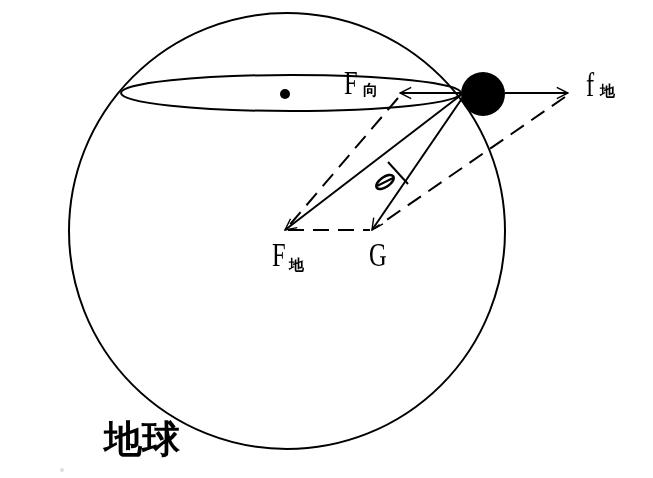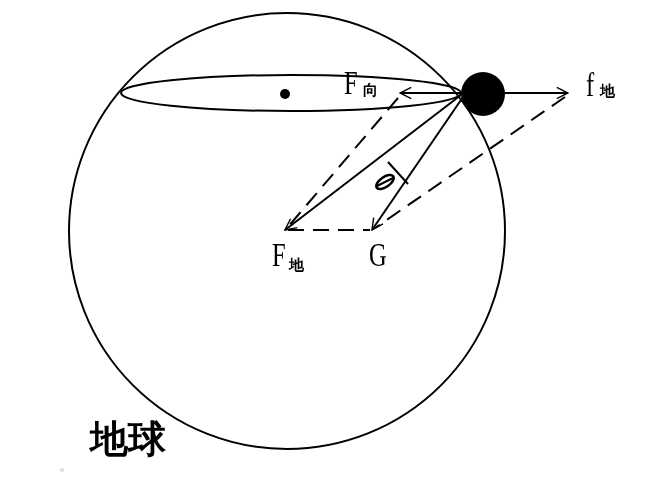--- a/index.html
+++ b/index.html
@@ -63,14 +63,14 @@
 
   <div class="lbl" style="left:272px; top:238px;">
     <span class="main">F</span>
     <span class="sub" style="left:17px; top:20px;">地</span>
   </div>
 
   <div class="lbl" style="left:369px; top:238px;">
     <span class="main">G</span>
   </div>
 
-  <div class="earth-label" style="left:90px; top:420px;">地球</div>
+  <div class="earth-label" style="left:104px; top:420px;">地球</div>
 </div>
 
 </body></html>

